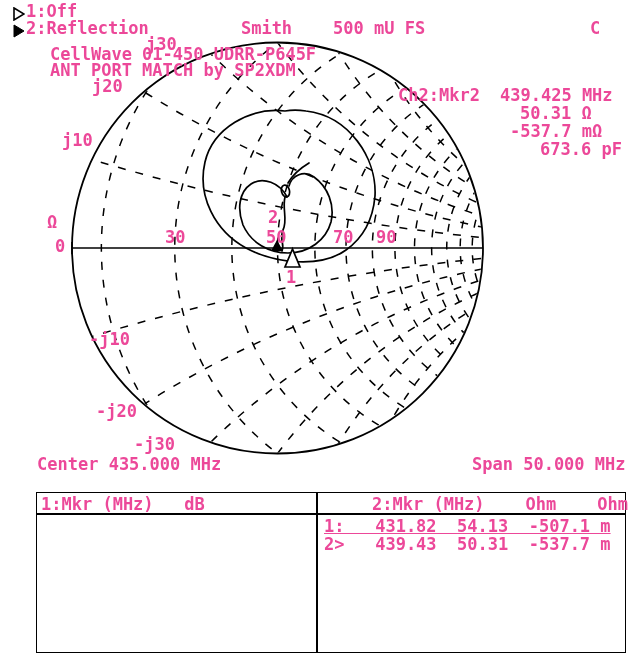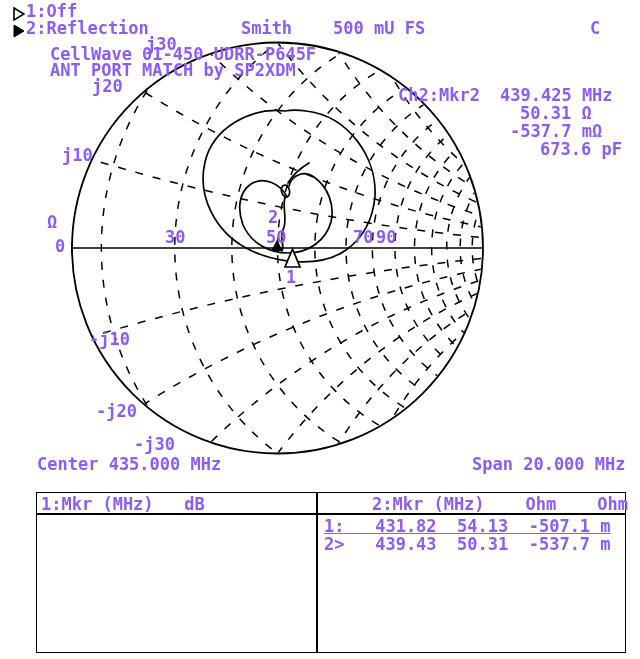--- a/index.html
+++ b/index.html
@@ -1,17 +1,17 @@
 <!DOCTYPE html>
 <html><head>
 <meta charset="utf-8">
 <style>
   html,body{margin:0;padding:0;background:#fff;}
   #screen{position:relative;width:640px;height:659px;background:#ffffff;overflow:hidden;
-          font-family:"DejaVu Sans Mono",monospace;font-weight:bold;font-size:17px;color:#8b5cf6;}
+          font-family:"DejaVu Sans Mono",monospace;font-weight:bold;font-size:17px;color:#ec4899;}
   #smith-svg{position:absolute;left:0;top:0;}
   .txt{position:absolute;white-space:pre;line-height:17px;}
   .lbl{position:absolute;white-space:pre;line-height:17px;}
   .tri{position:absolute;width:12px;height:14px;}
   #mkr-table{position:absolute;left:36px;top:492px;width:588px;height:159px;border:1px solid #000000;}
   #mkr-divider{position:absolute;left:279px;top:0;bottom:0;width:2px;background:#000;}
   #mkr-underline{position:absolute;left:0;right:0;top:20px;height:2px;background:#000;}
   .cell{position:absolute;white-space:pre;line-height:18px;}
 </style>
 </head>
@@ -86,36 +86,36 @@
   <span class="txt" style="left:50px;top:62px;">ANT PORT MATCH by SP2XDM</span>
 
   <span class="txt" style="left:398px;top:87px;">Ch2:Mkr2</span>
   <span class="txt" style="left:500px;top:87px;text-align:right;">439.425 MHz</span>
   <span class="txt" style="left:520px;top:105px;">50.31 Ω</span>
   <span class="txt" style="left:510px;top:123px;">-537.7 mΩ</span>
   <span class="txt" style="left:540px;top:141px;">673.6 pF</span>
 
   <span class="lbl" style="left:146px;top:36px;">j30</span>
   <span class="lbl" style="left:92px;top:78px;">j20</span>
-  <span class="lbl" style="left:62px;top:147px;">j10</span>
+  <span class="lbl" style="left:62px;top:132px;">j10</span>
   <span class="lbl" style="left:47px;top:214px;">Ω</span>
   <span class="lbl" style="left:55px;top:238px;">0</span>
   <span class="lbl" style="left:49px;top:331px;margin-left:40px;">-j10</span>
   <span class="lbl" style="left:96px;top:403px;">-j20</span>
   <span class="lbl" style="left:134px;top:436px;">-j30</span>
   <span class="lbl" style="left:165px;top:229px;">30</span>
   <span class="lbl" style="left:266px;top:229px;">50</span>
-  <span class="lbl" style="left:333px;top:229px;margin-left:20px;">70</span>
+  <span class="lbl" style="left:333px;top:229px;">70</span>
   <span class="lbl" style="left:376px;top:229px;">90</span>
 
   <span class="lbl" style="left:286px;top:269px;">1</span>
   <span class="lbl" style="left:268px;top:209px;">2</span>
 
   <span class="txt" style="left:37px;top:456px;">Center 435.000 MHz</span>
-  <span class="txt" style="left:472px;top:456px;">Span 20.000 MHz</span>
+  <span class="txt" style="left:472px;top:456px;">Span 50.000 MHz</span>
 
   <div id="mkr-table">
     <div id="mkr-divider"></div>
     <div id="mkr-underline"></div>
     <span class="cell" style="left:4px;top:2px;">1:Mkr (MHz)   dB</span>
     <span class="cell" style="left:287px;top:2px;margin-left:48px;">2:Mkr (MHz)    Ohm    Ohm</span>
     <span class="cell" style="left:287px;top:24px;text-decoration:underline;">1:   431.82  54.13  -507.1 m</span>
     <span class="cell" style="left:287px;top:42px;">2&gt;   439.43  50.31  -537.7 m</span>
   </div>
 

